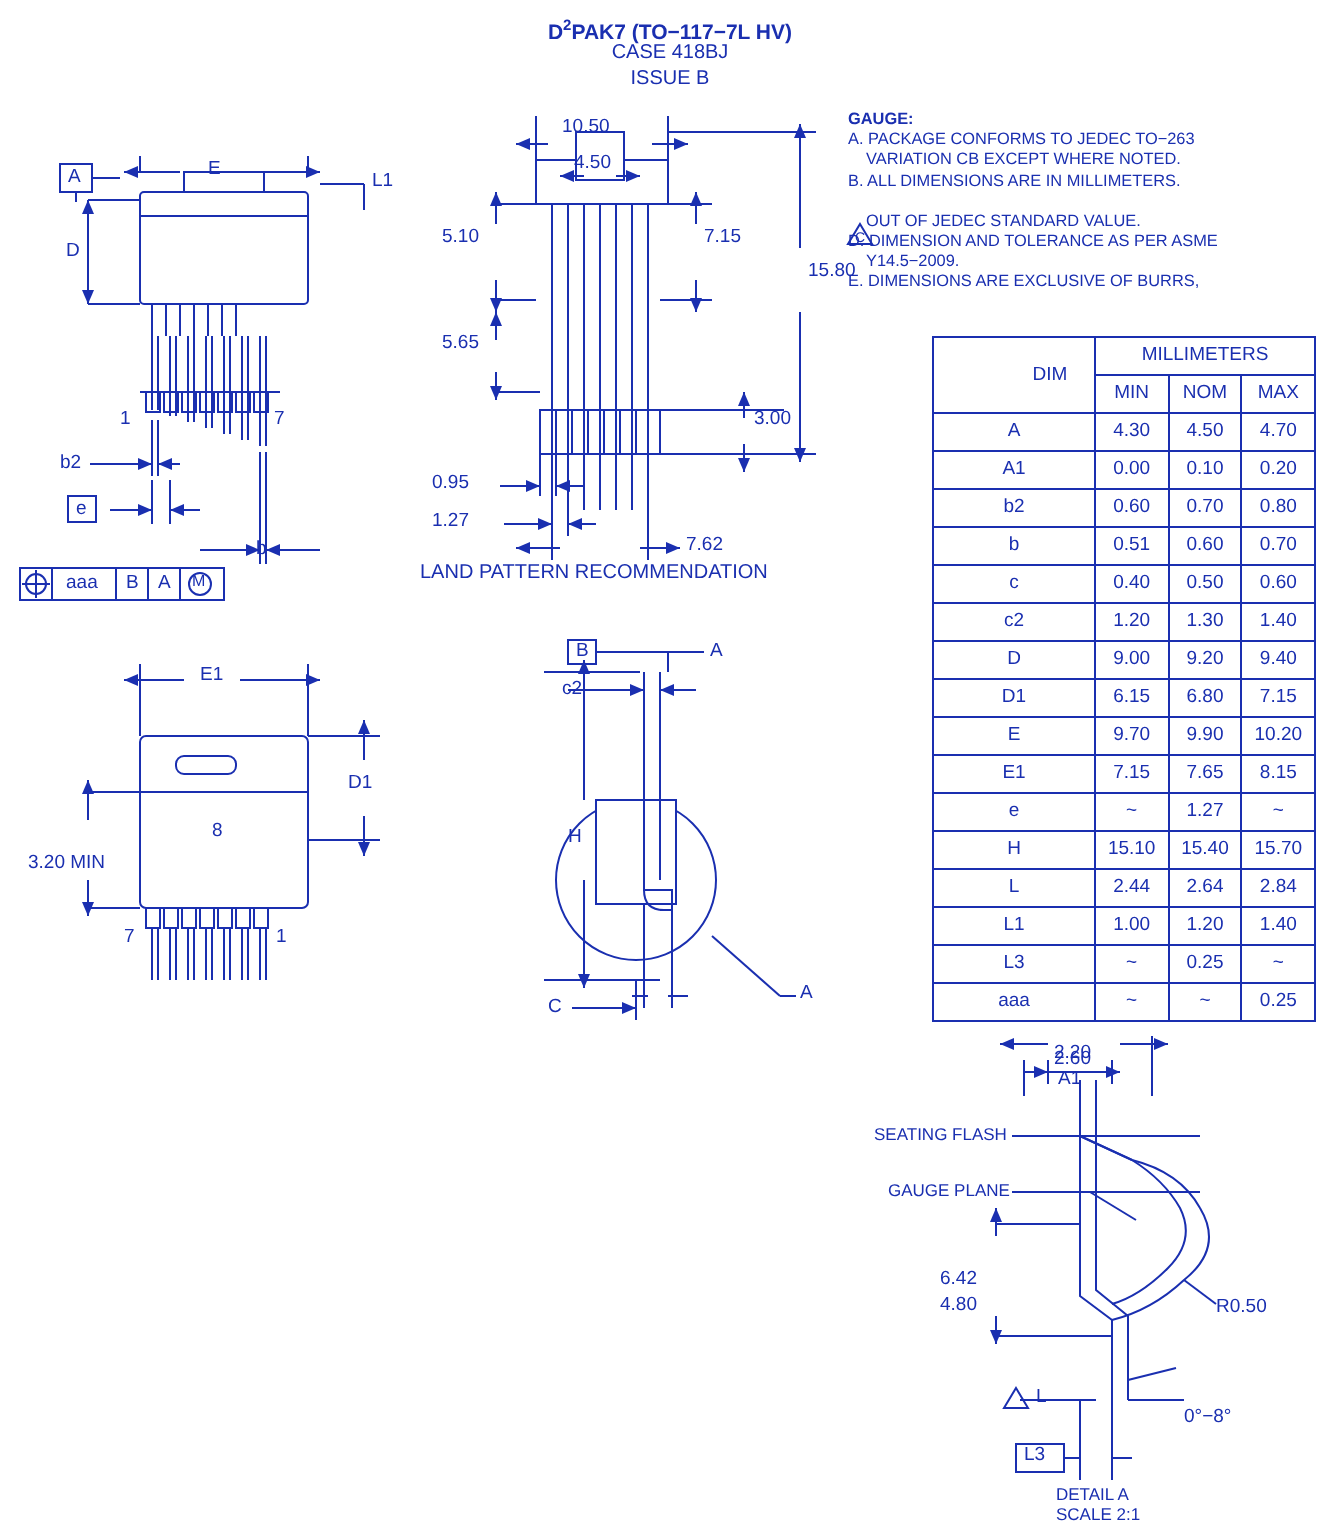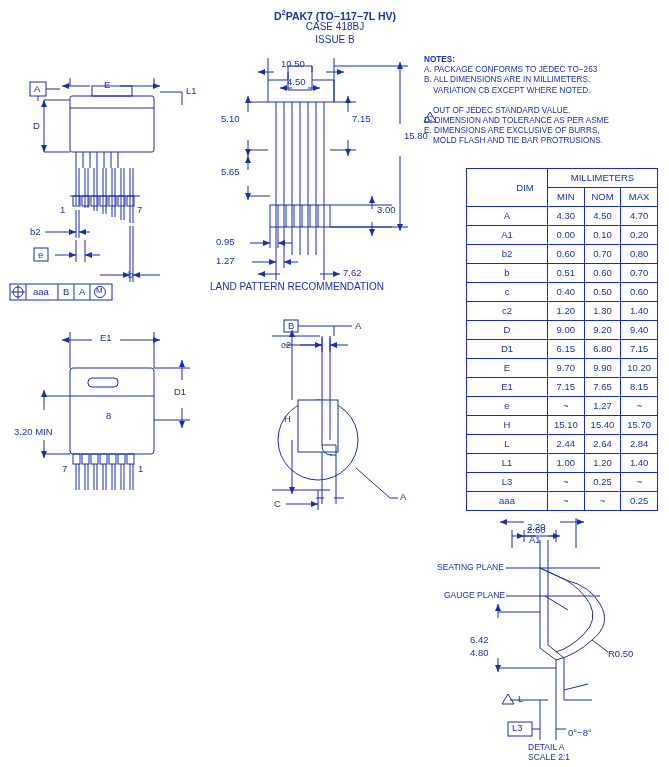--- a/index.html
+++ b/index.html
@@ -20,29 +20,29 @@
 </head>
 <body>
 
 <div class="t title" style="left:200px;top:8px;width:270px;">
   <span>D</span><sup style="font-size:7.5px;">2</sup><span>PAK7 (TO−117−7L HV)</span>
 </div>
 <div class="t title" style="left:200px;top:21px;width:270px;font-weight:normal;font-size:10px;">CASE 418BJ</div>
 <div class="t title" style="left:200px;top:34px;width:270px;font-weight:normal;font-size:10px;">ISSUE B</div>
 
 <div id="notes">
-  <div class="ni" style="font-weight:bold;">NOTES:</div>
+  <div class="ni" style="font-weight:bold;">GAUGE:</div>
   <div class="ni">A. PACKAGE CONFORMS TO JEDEC TO−263</div>
+  <div class="ni indent">VARIATION CB EXCEPT WHERE NOTED.</div>
   <div class="ni">B. ALL DIMENSIONS ARE IN MILLIMETERS.</div>
-  <div class="ni indent">VARIATION CB EXCEPT WHERE NOTED.</div>
   <div class="ni" style="height:10px;"></div>
   <div class="ni indent">OUT OF JEDEC STANDARD VALUE.</div>
   <div class="ni">D. DIMENSION AND TOLERANCE AS PER ASME</div>
+  <div class="ni indent">Y14.5−2009.</div>
   <div class="ni">E. DIMENSIONS ARE EXCLUSIVE OF BURRS,</div>
-  <div class="ni indent">MOLD FLASH AND TIE BAR PROTRUSIONS.</div>
 </div>
 
 <svg width="669" height="767" style="position:absolute;left:0;top:0;">
   <g stroke="#1a2fb0" fill="none" stroke-width="1">
     <polygon points="430,112 436,122 424,122"></polygon>
   </g>
   <text x="430" y="121" font-size="7" fill="#1a2fb0" text-anchor="middle" font-family="Liberation Sans">C</text>
 </svg>
 
 <table id="dim-table">
@@ -471,22 +471,22 @@
 <div class="t lbl" style="left:288px;top:320px;">B</div>
 <div class="t lbl" style="left:355px;top:320px;">A</div>
 <div class="t lbl" style="left:281px;top:339px;">c2</div>
 <div class="t lbl" style="left:284px;top:413px;">H</div>
 <div class="t lbl" style="left:274px;top:498px;">C</div>
 <div class="t lbl" style="left:400px;top:491px;">A</div>
 
 <div class="t lbl" style="left:527px;top:508px;margin-top:16px;">2.60</div>
 <div class="t lbl" style="left:527px;top:521px;">2.20</div>
 <div class="t lbl" style="left:529px;top:534px;">A1</div>
-<div class="t lblsm" style="left:437px;top:562px;">SEATING PLANE</div>
+<div class="t lblsm" style="left:437px;top:562px;">SEATING FLASH</div>
 <div class="t lblsm" style="left:444px;top:590px;">GAUGE PLANE</div>
 <div class="t lbl" style="left:470px;top:634px;">6.42</div>
 <div class="t lbl" style="left:470px;top:647px;">4.80</div>
 <div class="t lbl" style="left:608px;top:648px;">R0.50</div>
 <div class="t lbl" style="left:518px;top:693px;">L</div>
-<div class="t lbl" style="left:568px;top:703px;margin-top:24px;">0°−8°</div>
+<div class="t lbl" style="left:592px;top:703px;">0°−8°</div>
 <div class="t lbl" style="left:512px;top:722px;">L3</div>
 <div class="t lblsm" style="left:528px;top:742px;">DETAIL A</div>
 <div class="t lblsm" style="left:528px;top:752px;">SCALE 2:1</div>
 
 </body></html>

